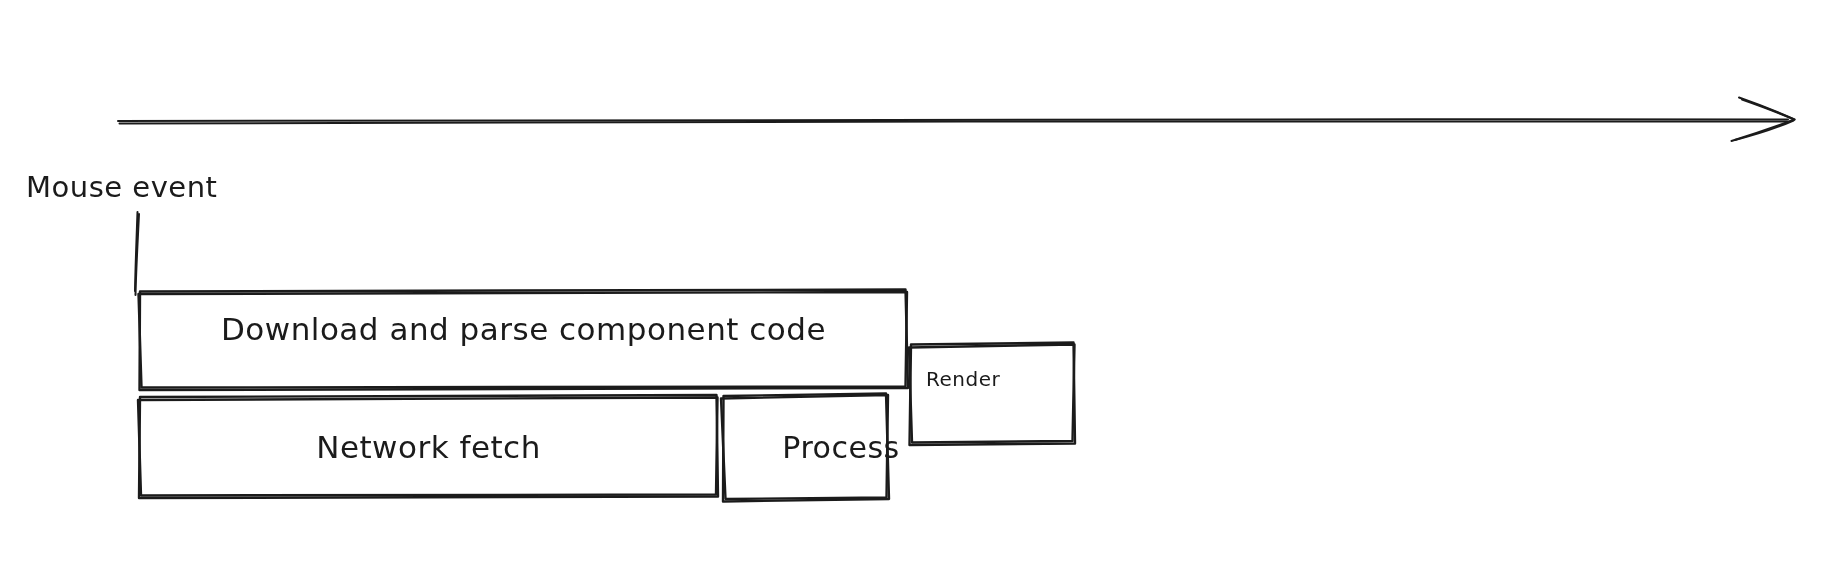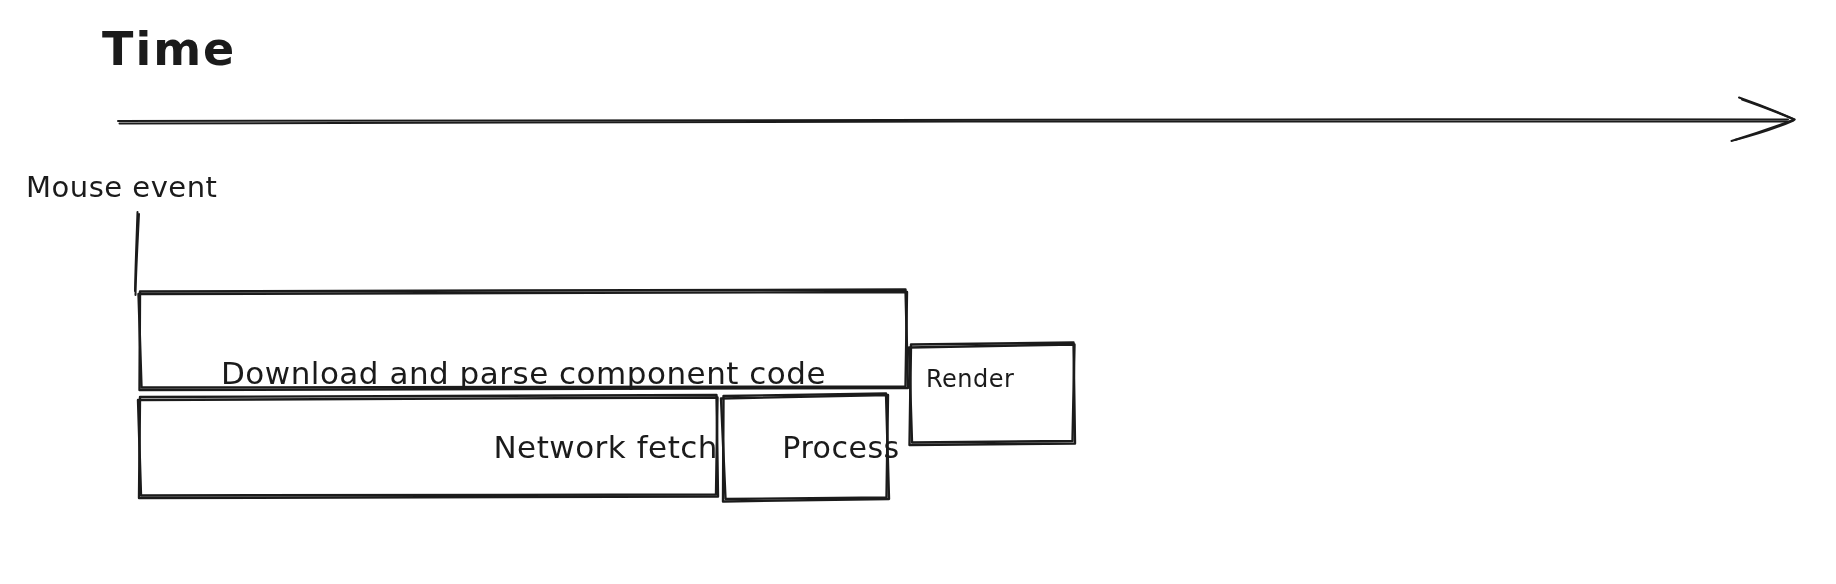--- a/index.html
+++ b/index.html
@@ -50,26 +50,26 @@
 
   .box {
     position: absolute;
     display: flex;
     align-items: center;
     justify-content: center;
     text-align: center;
     font-size: 31px;
     letter-spacing: 0.5px;
   }
-  .box-download { left: 139px; top: 290px; width: 769px; height: 78px; margin-top: 44px; }
-  .box-network  { left: 139px; top: 396px; width: 579px; height: 101px; justify-content: flex-end; }
+  .box-download { left: 139px; top: 290px; width: 769px; height: 78px; }
+  .box-network  { left: 139px; top: 396px; width: 579px; height: 101px; }
   .box-process  { left: 722px; top: 394px; width: 166px; height: 107px; font-size: 30px; padding-left: 36px; }
   .box-render   { left: 910px; top: 343px; width: 165px; height: 72px;
                   justify-content: flex-start; text-align: left;
-                  padding-left: 16px; box-sizing: border-box; font-size: 24px; }
+                  padding-left: 16px; box-sizing: border-box; font-size: 20px; }
   .two-line { display: flex; flex-direction: column; line-height: 43px; }
   .box-render .two-line { line-height: 41px; }
 </style>
 </head>
 <body>
 
 <div class="canvas" style="--bg: #ffffff; --ink: #1b1b1b;">
 
   <svg class="strokes" viewBox="0 0 1836 584" xmlns="http://www.w3.org/2000/svg" aria-hidden="true">
 
@@ -101,21 +101,20 @@
       <path class="box-stroke" d="M723.5 396 L886 393.5 L889 499 L723 501.5 Z"></path>
       <path class="box-stroke" d="M721 398.5 L888 395 L886.5 497.5 L725.5 499 Z"></path>
     </g>
 
     <g>
       <path class="box-stroke" d="M911 344.5 L1073.5 342.5 L1075 443.5 L909.5 445 Z"></path>
       <path class="box-stroke" d="M909 347.5 L1074.5 344.5 L1072.5 441 L912 442.5 Z"></path>
     </g>
   </svg>
 
-  <div class="label time-title">Time</div>
 
   <div class="label mouse-event">Mouse event</div>
 
   <div class="box box-download">
     <span>Download and parse component code</span>
   </div>
 
   <div class="box box-network">
     <span>Network fetch</span>
   </div>

